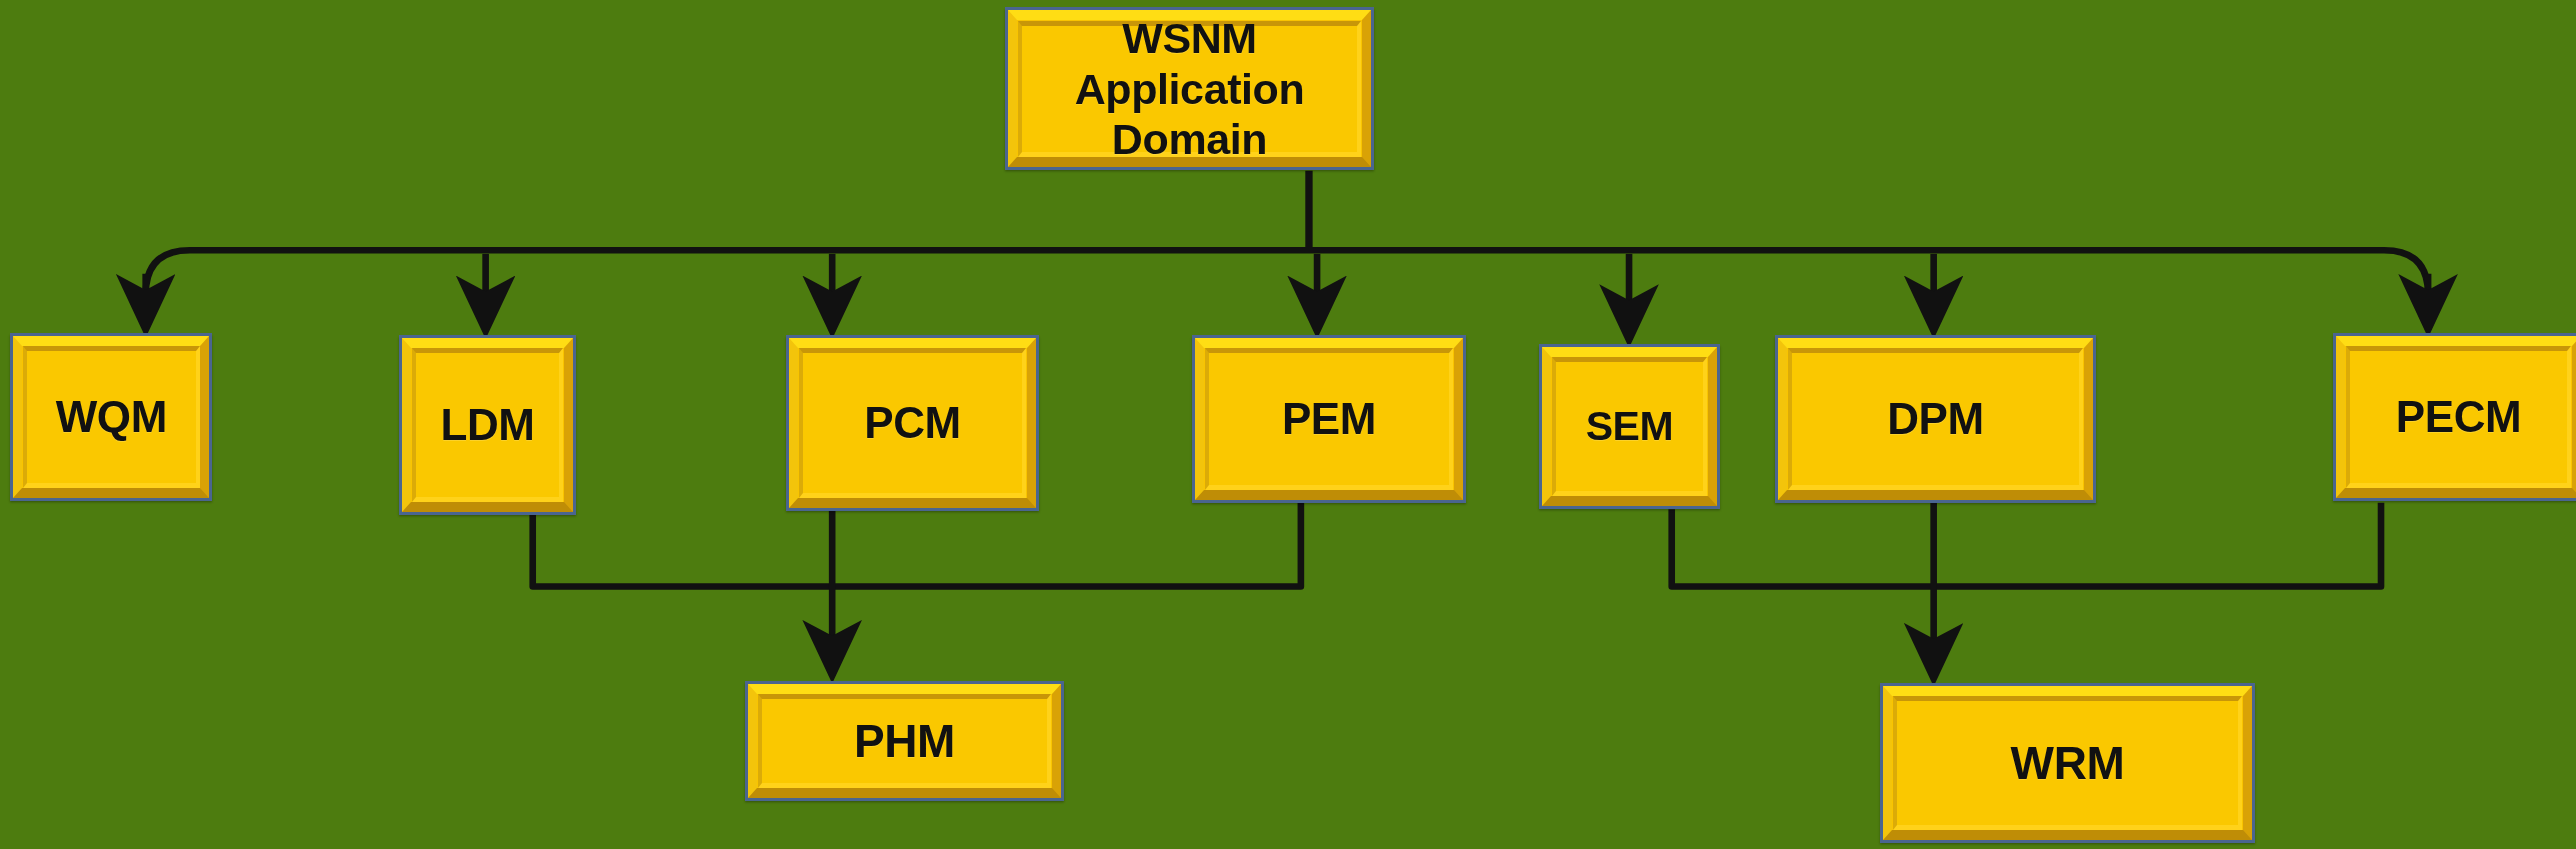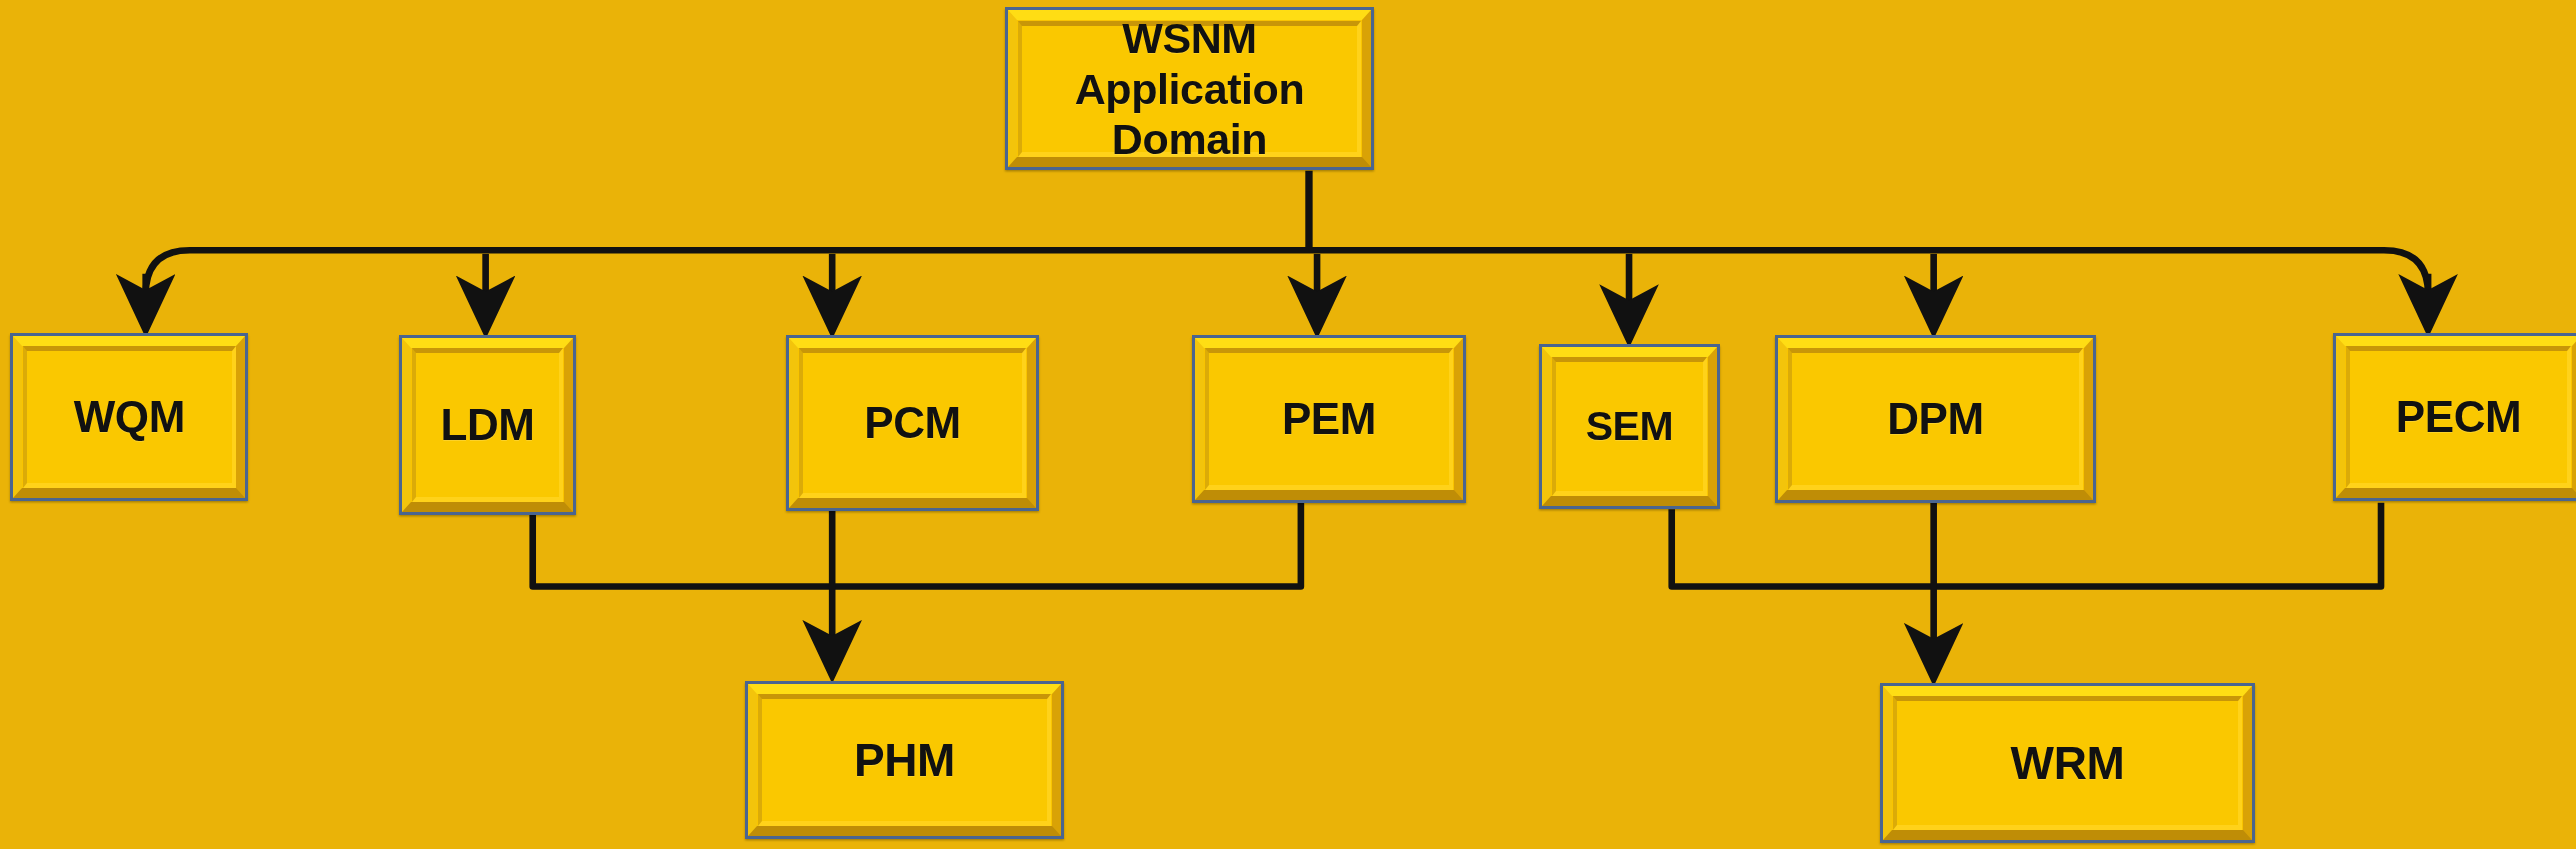--- a/index.html
+++ b/index.html
@@ -9,21 +9,21 @@
     background: #ffffff;
   }
   body {
     font-family: "Liberation Sans", "DejaVu Sans", sans-serif;
   }
 
   #diagram-root {
     position: relative;
     width: 2576px;
     height: 850px;
-    background: #eab308;
+    background: #4d7c0f;
     overflow: hidden;
   }
 
   
   #connector-layer {
     position: absolute;
     left: 0;
     top: 0;
     width: 2576px;
     height: 850px;
@@ -125,21 +125,21 @@
     </g>
   </svg>
 
   <div class="node-box" style="left:1005px; top:7.4px; width:369px; height:163px;">
     <span class="node-bevel"></span>
     <span class="node-inner-rim"></span>
     <span class="node-label label-root">WSNM Application
 Domain</span>
   </div>
 
-  <div class="node-box" style="left:10.3px; top:333px; width:238px; height:168px;">
+  <div class="node-box" style="left:10.3px; top:333px; width:202px; height:168px;">
     <span class="node-bevel"></span>
     <span class="node-inner-rim"></span>
     <span class="node-label label-mid">WQM</span>
   </div>
 
   <div class="node-box" style="left:399px; top:335px; width:177px; height:180px;">
     <span class="node-bevel"></span>
     <span class="node-inner-rim"></span>
     <span class="node-label label-mid">LDM</span>
   </div>
@@ -167,21 +167,21 @@
     <span class="node-inner-rim"></span>
     <span class="node-label label-small">SEM</span>
   </div>
 
   <div class="node-box" style="left:2325px; top:333px; width:251px; height:168px;margin-left:8px;">
     <span class="node-bevel"></span>
     <span class="node-inner-rim"></span>
     <span class="node-label label-mid">PECM</span>
   </div>
 
-  <div class="node-box" style="left:745px; top:681px; width:319px; height:158px;">
+  <div class="node-box" style="left:745px; top:681px; width:319px; height:120px;">
     <span class="node-bevel"></span>
     <span class="node-inner-rim"></span>
     <span class="node-label label-leaf">PHM</span>
   </div>
 
   <div class="node-box" style="left:1880px; top:683px; width:375px; height:160px;">
     <span class="node-bevel"></span>
     <span class="node-inner-rim"></span>
     <span class="node-label label-leaf">WRM</span>
   </div>

